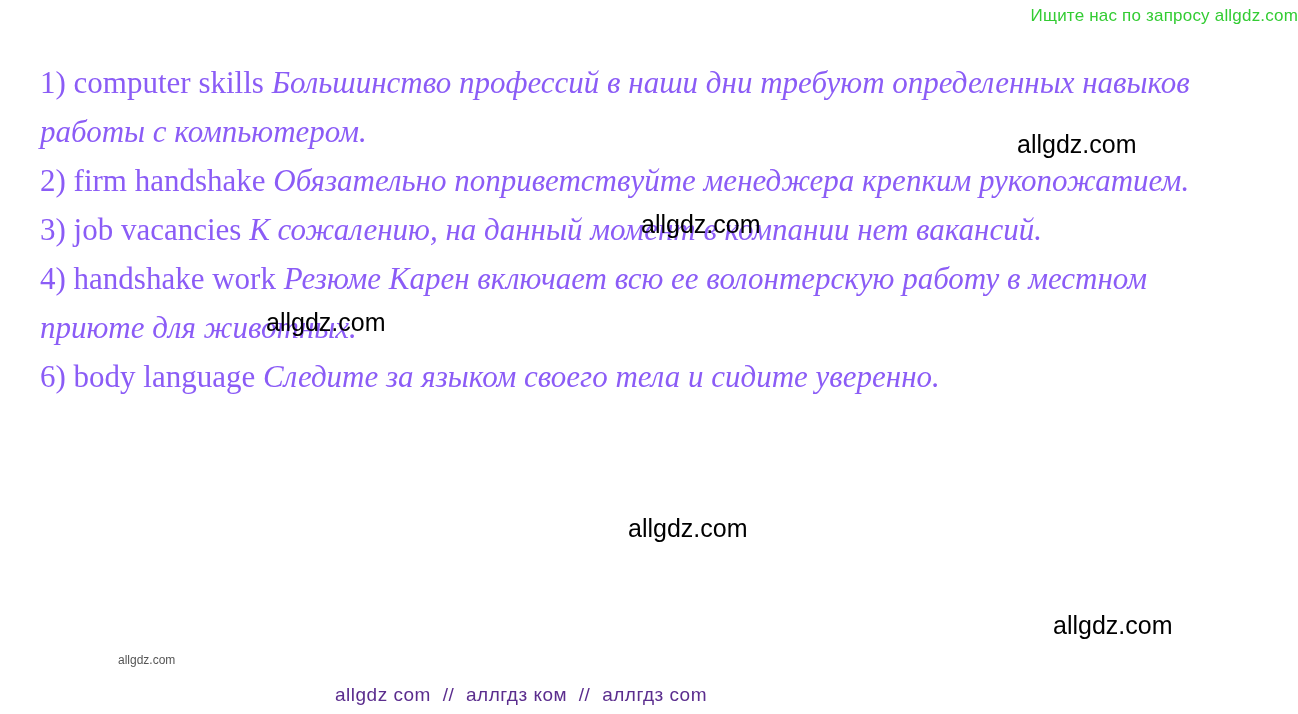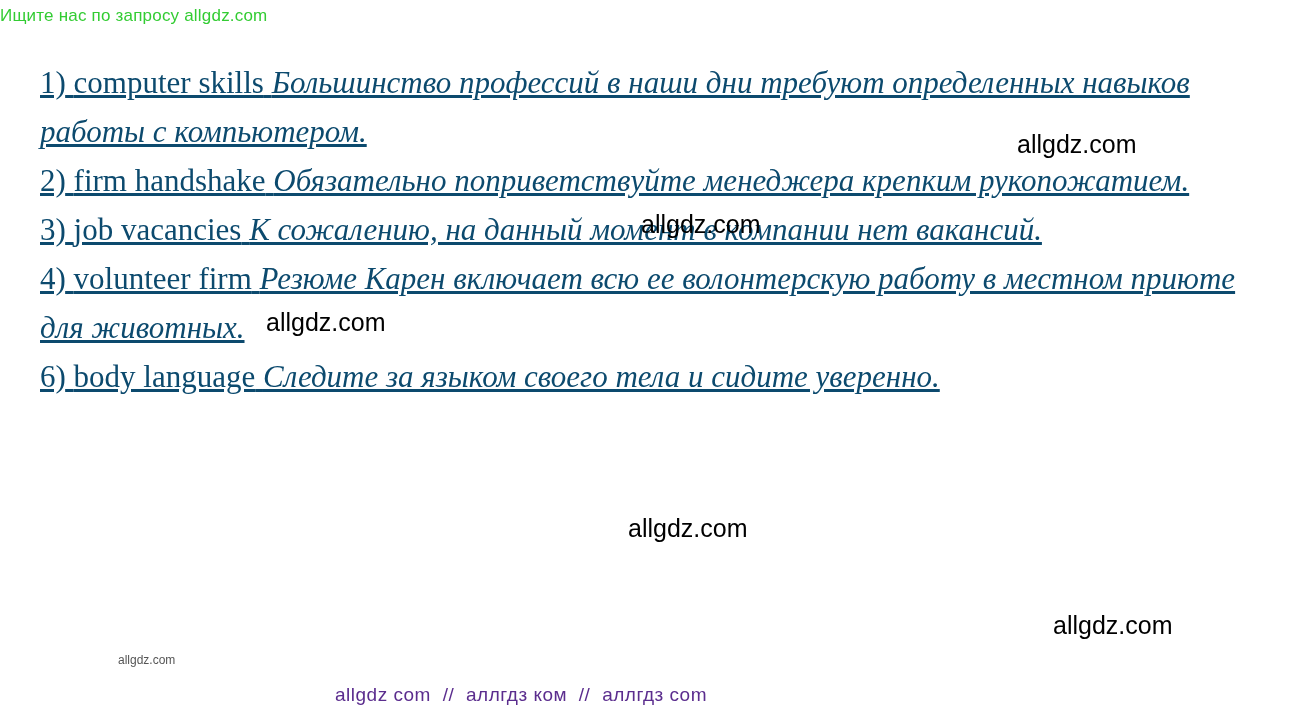--- a/index.html
+++ b/index.html
@@ -17,38 +17,37 @@
   .page {
     position: relative;
     width: 1298px;
     height: 714px;
   }
   .top-banner {
     position: absolute;
     top: 6px;
     left: 0;
     width: 1298px;
-    text-align: left;
+    text-align: right;
     font-family: "Liberation Sans", sans-serif;
     font-size: 17px;
     color: #33cc33;
     letter-spacing: 0.2px;
   }
   .content {
     position: absolute;
     top: 58px;
     left: 40px;
     width: 1200px;
   }
   .line {
     font-size: 31px;
     line-height: 49px;
-    color: #0c4a6e;
+    color: #8b5cf6;
     white-space: normal;
-    text-decoration: underline;
   }
   .line .en {
     font-style: normal;
   }
   .line .ru {
     font-style: italic;
   }
   .wm {
     position: absolute;
     font-family: "Liberation Sans", sans-serif;
@@ -106,21 +105,21 @@
     </div>
 
     <div class="line">
       <span class="en">3)</span>
       <span class="en">job vacancies</span>
       <span class="ru">К сожалению, на данный момент в компании нет вакансий.</span>
     </div>
 
     <div class="line">
       <span class="en">4)</span>
-      <span class="en">volunteer firm</span>
+      <span class="en">handshake work</span>
       <span class="ru">Резюме Карен включает всю ее волонтерскую работу в местном приюте для животных.</span>
     </div>
 
 
     <div class="line">
       <span class="en">6)</span>
       <span class="en">body language</span>
       <span class="ru">Следите за языком своего тела и сидите уверенно.</span>
     </div>
 

